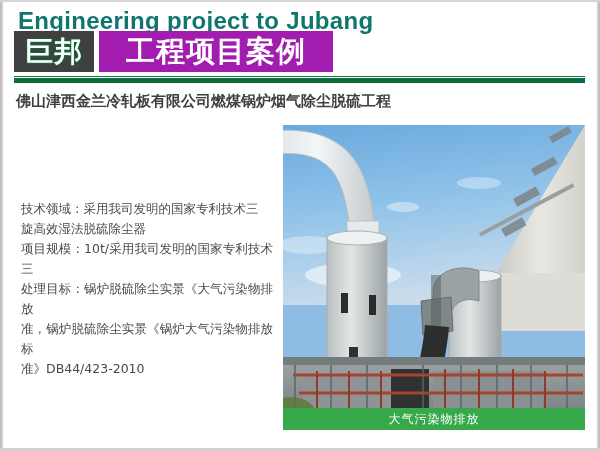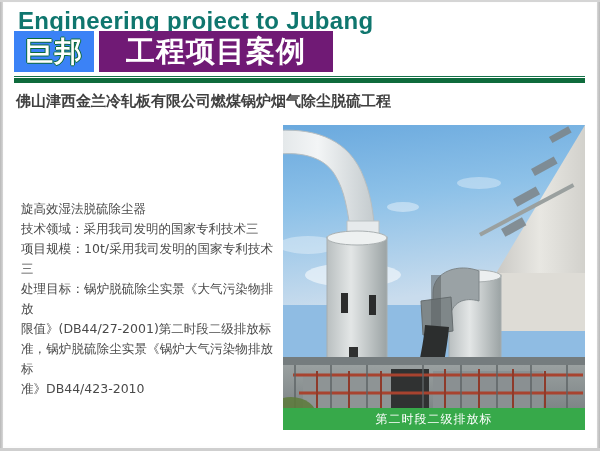--- a/index.html
+++ b/index.html
@@ -62,21 +62,21 @@
     color: #0f766e;
     letter-spacing: 0.3px;
     white-space: nowrap;
   }
   .logo-box {
     position: absolute;
     left: 14px;
     top: 31px;
     width: 80px;
     height: 41px;
-    background: #3b82f6;
+    background: #404040;
     display: flex;
     align-items: center;
     justify-content: center;
   }
   .logo-text {
     font-size: 28px;
     font-weight: bold;
     color: #ffffff;
     line-height: 1;
     letter-spacing: 1px;
@@ -87,21 +87,21 @@
        0 1px 0 #0b6b38,
        0 -1px 0 #0b6b38;
     font-family: "DejaVu Sans", "Liberation Sans", sans-serif;
   }
   .banner-box {
     position: absolute;
     left: 99px;
     top: 31px;
     width: 234px;
     height: 41px;
-    background: #701a75;
+    background: #a21caf;
     display: flex;
     align-items: center;
     justify-content: center;
   }
   .banner-text {
     font-size: 29px;
     font-weight: bold;
     color: #ffffff;
     line-height: 1;
     letter-spacing: 1px;
@@ -210,25 +210,24 @@
   <div class="banner-box">
     <span class="banner-text">工程项目案例</span>
   </div>
 
   <div class="rule-inner"></div>
   <div class="rule"></div>
 
   <div class="subtitle">佛山津西金兰冷轧板有限公司燃煤锅炉烟气除尘脱硫工程</div>
 
   <div class="body-text">
+    <p>技术领域：采用我司发明的国家专利技术三</p>
     <p>旋高效湿法脱硫除尘器</p>
-    <p>技术领域：采用我司发明的国家专利技术三</p>
     <p>项目规模：10t/采用我司发明的国家专利技术三</p>
     <p>处理目标：锅炉脱硫除尘实景《大气污染物排放</p>
-    <p>限值》(DB44/27-2001)第二时段二级排放标</p>
     <p>准，锅炉脱硫除尘实景《锅炉大气污染物排放标</p>
     <p>准》DB44/423-2010</p>
   </div>
 
   <div class="photo">
     <svg class="photo-inner" viewBox="0 0 302 305" preserveAspectRatio="none">
       <defs>
         <linearGradient id="sky" x1="0" y1="0" x2="0.2" y2="1">
           <stop offset="0" stop-color="#6aa9de"></stop>
           <stop offset="0.45" stop-color="#8dc1e8"></stop>
@@ -323,16 +322,16 @@
         <path d="M248,240 L248,305"></path>
         <path d="M284,240 L284,305"></path>
       </g>
 
       <ellipse cx="8" cy="292" rx="26" ry="20" fill="#5d7a3a" opacity="0.85"></ellipse>
       <ellipse cx="24" cy="300" rx="18" ry="12" fill="#6d8a44" opacity="0.8"></ellipse>
     </svg>
   </div>
 
   <div class="caption-bar">
-    <span class="caption-text">第二时段二级排放标</span>
+    <span class="caption-text">大气污染物排放</span>
   </div>
 
 </div>
 
 </body></html>

